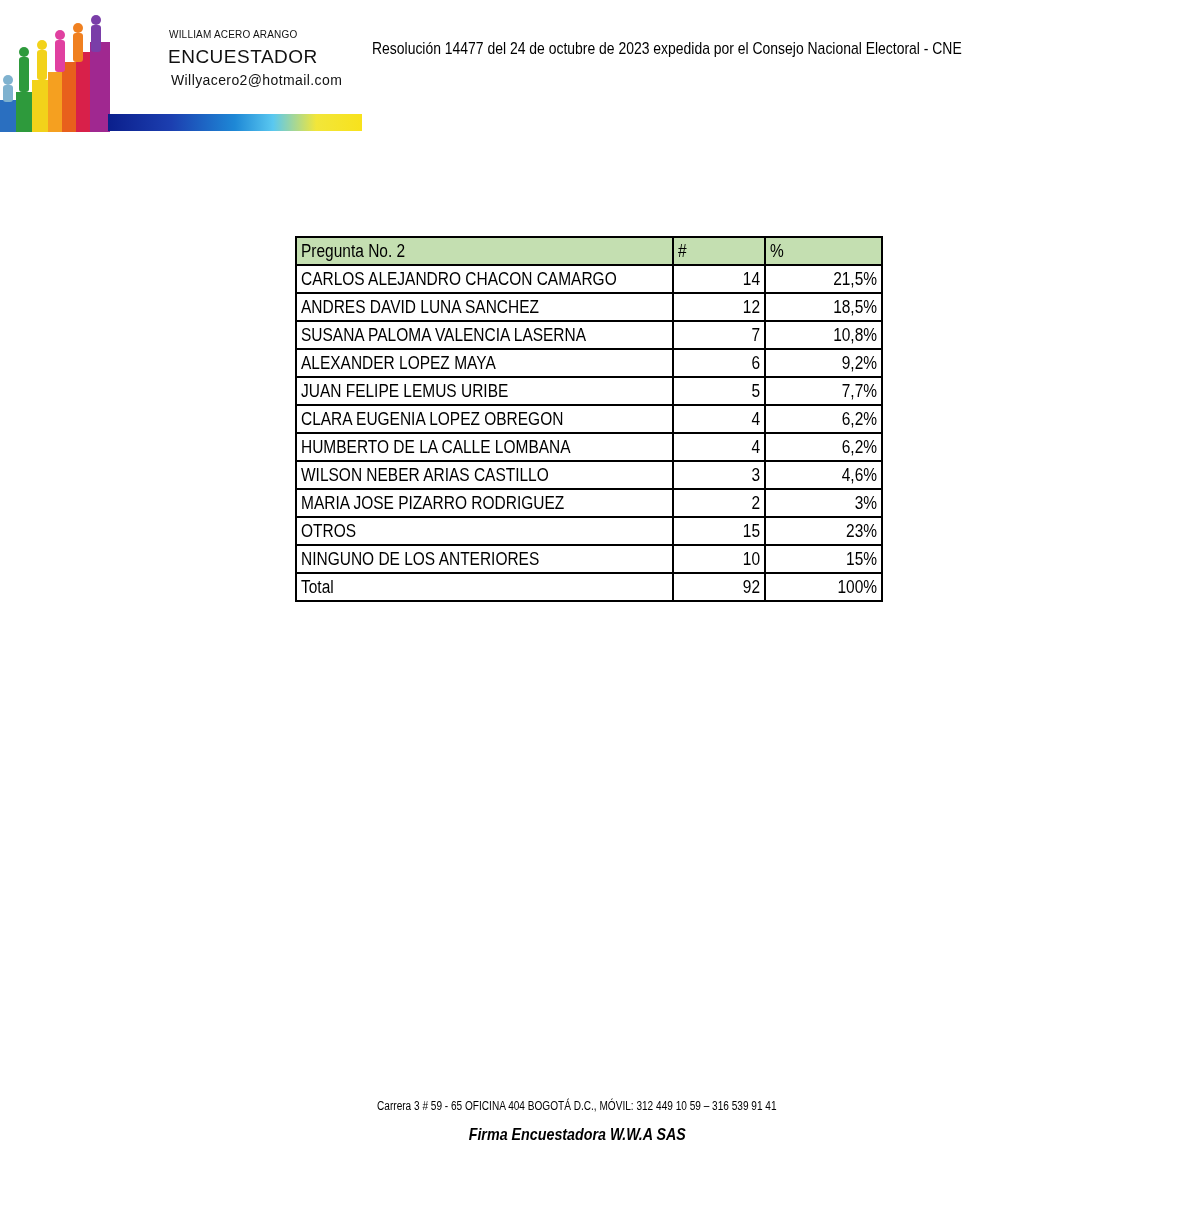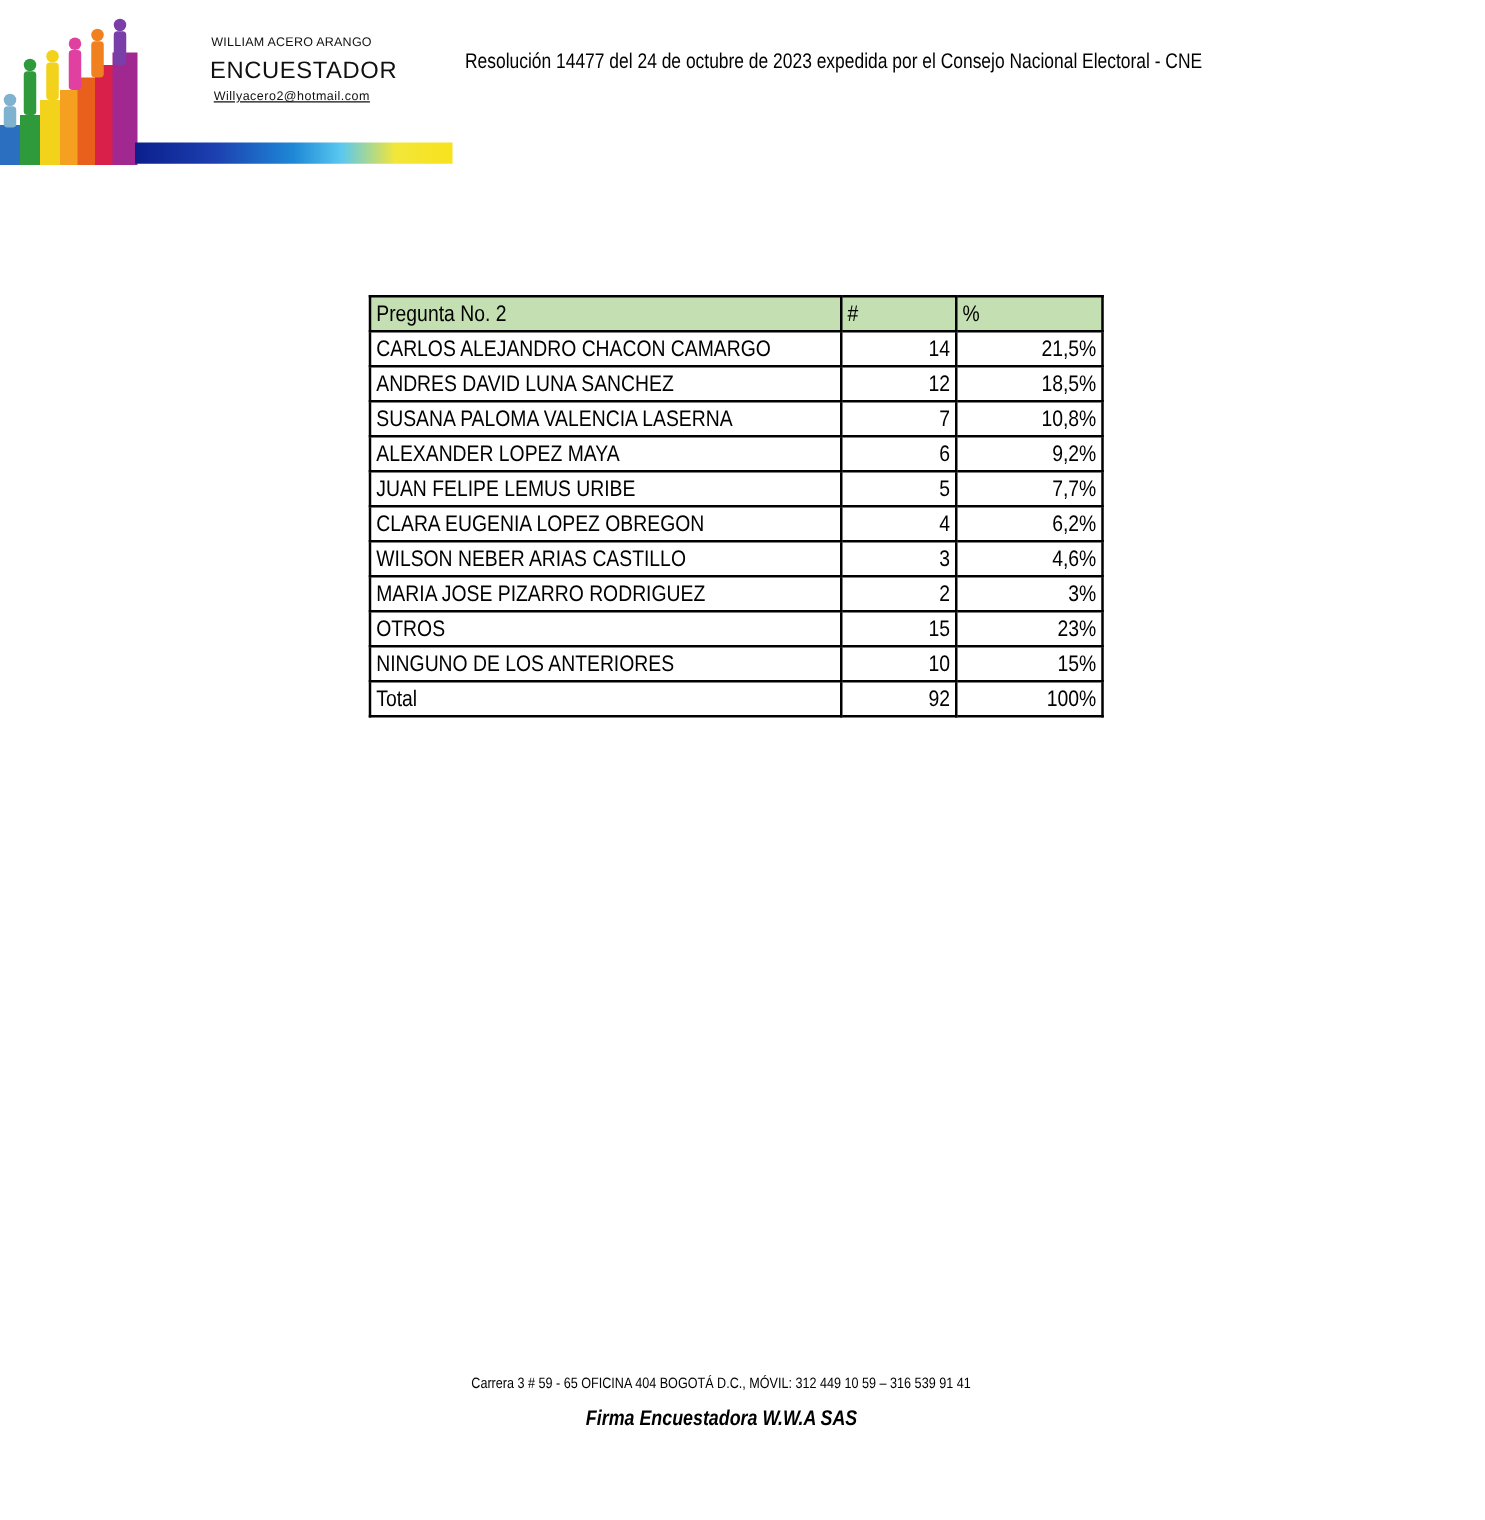--- a/index.html
+++ b/index.html
@@ -5,21 +5,21 @@
   html, body { margin:0; padding:0; background:#ffffff; }
   body { width:1188px; height:1216px; position:relative; overflow:hidden; font-family:"Liberation Sans", sans-serif; color:#000; }
 
   
   .logo { position:absolute; left:0; top:0; width:362px; height:132px; background:#fff; }
   .logo-bar { position:absolute; left:108px; top:114px; width:254px; height:17px;
     background:linear-gradient(90deg,#0b1f8c 0%,#1c3fb0 25%,#1e88d6 50%,#5ac8f0 65%,#f2e63a 82%,#f8e21c 100%); }
   .steps { position:absolute; left:0; top:0; width:112px; height:132px; }
   .logo-name { position:absolute; left:169px; top:29px; font-size:10px; letter-spacing:0.2px; color:#111; }
   .logo-title { position:absolute; left:168px; top:46px; font-size:19px; letter-spacing:0.5px; color:#111;text-align:center; }
-  .logo-email { position:absolute; left:171px; top:72px; font-size:10px; letter-spacing:0.4px; color:#111;text-decoration:underline; }
+  .logo-email { position:absolute; left:171px; top:72px; font-size:14px; letter-spacing:0.4px; color:#111; }
 
   .resolution { position:absolute; left:372px; top:39px; font-family:"Liberation Sans Narrow","Liberation Sans",sans-serif; font-size:17px; transform:scaleX(0.82); transform-origin:left top; white-space:nowrap; }
 
   
   table.results { position:absolute; left:295px; top:236px; border-collapse:collapse; font-size:18px; }
   table.results td { border:2px solid #000; height:26px; padding:0 4px; white-space:nowrap;margin-left:12px; }
   .col-name { width:342px; }
   .col-num { width:82px; text-align:right; }
   .col-pct { width:107px; text-align:right; }
   tr.header td { background:#c4dfb1; text-align:left; }
@@ -99,20 +99,25 @@
     <td class="col-name"><span class="cell-text">JUAN FELIPE LEMUS URIBE</span></td>
     <td class="col-num"><span class="cell-text">5</span></td>
     <td class="col-pct"><span class="cell-text">7,7%</span></td>
   </tr>
   <tr>
     <td class="col-name"><span class="cell-text">CLARA EUGENIA LOPEZ OBREGON</span></td>
     <td class="col-num"><span class="cell-text">4</span></td>
     <td class="col-pct"><span class="cell-text">6,2%</span></td>
   </tr>
   <tr>
+    <td class="col-name"><span class="cell-text">HUMBERTO DE LA CALLE LOMBANA</span></td>
+    <td class="col-num"><span class="cell-text">4</span></td>
+    <td class="col-pct"><span class="cell-text">6,2%</span></td>
+  </tr>
+  <tr>
     <td class="col-name"><span class="cell-text">WILSON NEBER ARIAS CASTILLO</span></td>
     <td class="col-num"><span class="cell-text">3</span></td>
     <td class="col-pct"><span class="cell-text">4,6%</span></td>
   </tr>
   <tr>
     <td class="col-name"><span class="cell-text">MARIA JOSE PIZARRO RODRIGUEZ</span></td>
     <td class="col-num"><span class="cell-text">2</span></td>
     <td class="col-pct"><span class="cell-text">3%</span></td>
   </tr>
   <tr>

